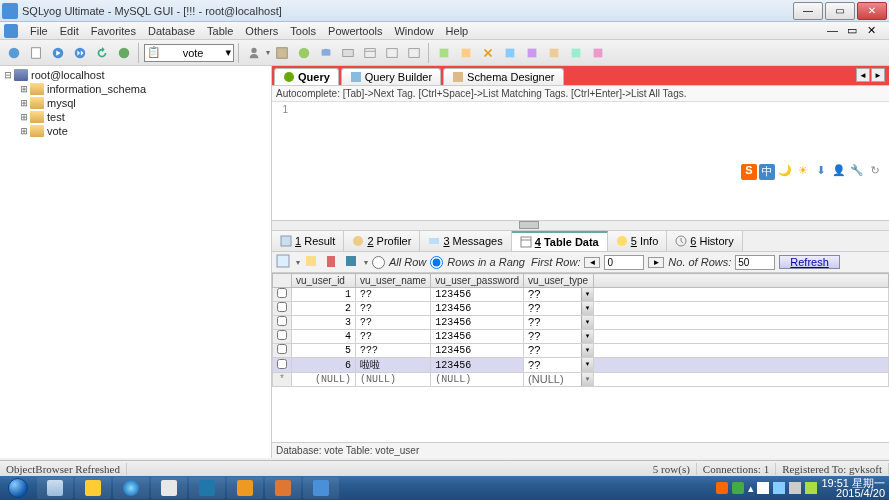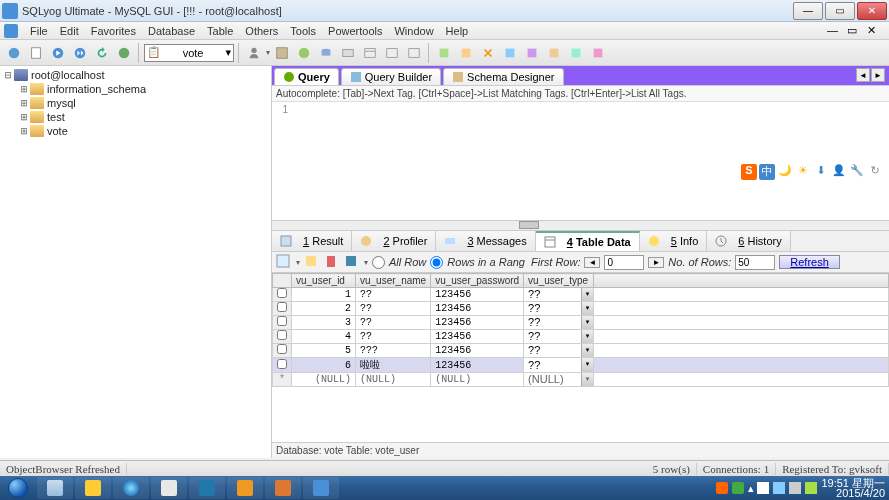--- a/index.html
+++ b/index.html
@@ -31,21 +31,21 @@
 .tree-item { display: flex; align-items: center; padding: 1px 0; font-size: 11px; color: #222; }
 .tree-item .exp { width: 12px; text-align: center; color: #666; font-size: 9px; }
 .tree-item .ticon { width: 14px; height: 12px; margin-right: 3px; }
 .tree-item.child { padding-left: 16px; }
 .ticon.server { background: linear-gradient(#89c,#569); border-radius: 1px; }
 .ticon.db { background: linear-gradient(#fd8,#da5); border-radius: 1px; }
 
 .content { flex: 1; display: flex; flex-direction: column; background: #f4f4f4; position: relative; }
 
 
-.uptabs { display: flex; background: #8b5cf6; padding: 2px 2px 0; border-bottom: 1px solid #ccc; }
+.uptabs { display: flex; background: #ef4444; padding: 2px 2px 0; border-bottom: 1px solid #ccc; }
 .uptab { display: flex; align-items: center; padding: 2px 8px; margin-right: 2px; border: 1px solid #bbb; border-bottom: none; background: linear-gradient(#fff,#eee); border-radius: 3px 3px 0 0; font-size: 11px; gap: 3px; }
 .uptab.active { background: #fff; font-weight: bold; }
 .uptab .ticon2 { width: 12px; height: 12px; }
 .nav-right { margin-left: auto; display: flex; gap: 1px; padding-right: 2px; }
 .nav-right .nbtn { width: 14px; height: 14px; border: 1px solid #aaa; background: #eee; font-size: 8px; display: flex; align-items: center; justify-content: center; }
 
 
 .hint { padding: 2px 4px; font-size: 10px; color: #444; background: #f8f8f8; border-bottom: 1px solid #ddd; }
 
 
@@ -56,21 +56,21 @@
 
 
 .overlay-icons { position: absolute; right: 6px; top: 62px; display: flex; gap: 2px; }
 .overlay-icons .oic { width: 16px; height: 16px; border-radius: 2px; }
 .weather-pill { position: absolute; right: 12px; top: 100px; display: flex; align-items: center; }
 .weather-pill .w { background: #7a8a8f; color: #fff; padding: 4px 8px; border-radius: 14px 0 0 14px; font-size: 10px; }
 .weather-pill .p { background: #8bc34a; color: #fff; padding: 6px 8px; border-radius: 50%; font-size: 13px; font-weight: bold; margin-left: -4px; }
 
 
 .btabs { display: flex; background: #f0f0f0; border-top: 1px solid #ccc; border-bottom: 1px solid #ccc; }
-.btab { display: flex; align-items: center; padding: 3px 8px; border-right: 1px solid #ccc; font-size: 11px; gap: 11px; background: linear-gradient(#f8f8f8,#e8e8e8); }
+.btab { display: flex; align-items: center; padding: 3px 8px; border-right: 1px solid #ccc; font-size: 11px; gap: 3px; background: linear-gradient(#f8f8f8,#e8e8e8); }
 .btab.active { background: #fff; font-weight: bold; border-top: 2px solid #6a9; }
 .btab .uline { text-decoration: underline; }
 
 
 .gridbar { display: flex; align-items: center; padding: 2px 4px; background: #f2f2f2; border-bottom: 1px solid #ccc; gap: 4px; font-size: 10px; }
 .gridbar .gbtn { width: 16px; height: 16px; }
 .gridbar input[type=radio] { vertical-align: middle; }
 .gridbar .label { color: #333; font-style: italic; }
 .gridbar .pagein { width: 40px; border: 1px solid #999; padding: 1px 2px; font-size: 10px; }
 .gridbar .refresh { background: linear-gradient(#eef,#cce); border: 1px solid #88a; padding: 0 10px; color: #00a; text-decoration: underline; }

